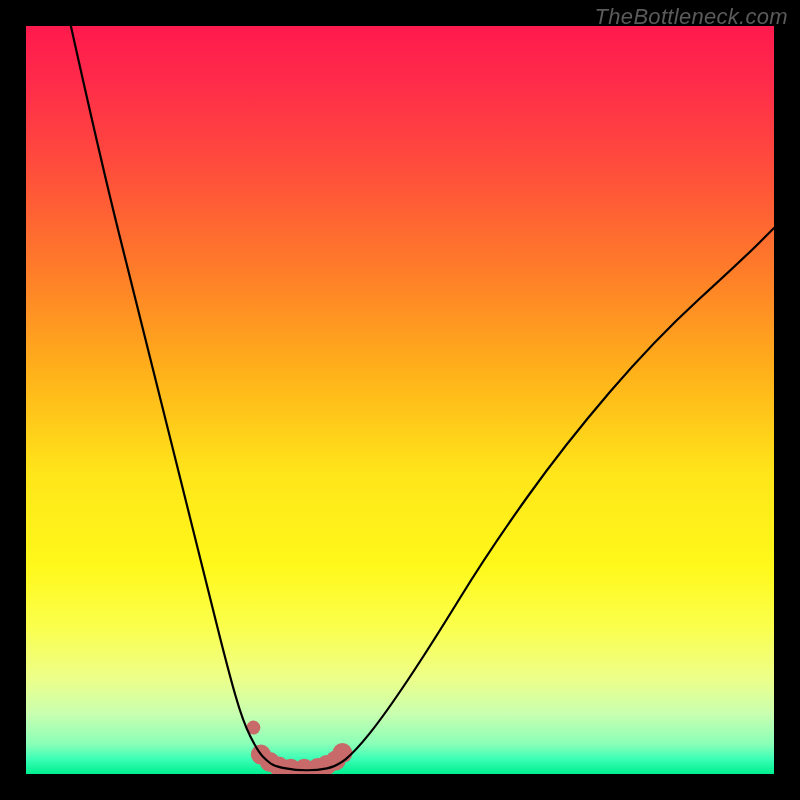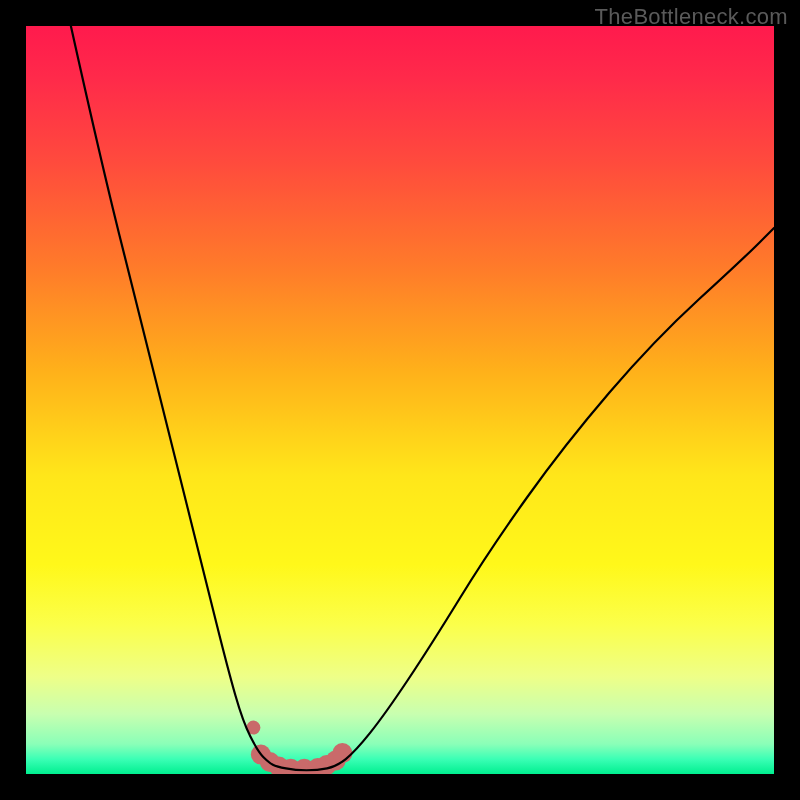--- a/index.html
+++ b/index.html
@@ -35,20 +35,21 @@
   }
   .watermark {
     position: absolute;
     top: 4px;
     right: 12px;
     color: #5a5a5a;
     font-size: 22px;
     letter-spacing: 0.3px;
     font-weight: 500;
     z-index: 20;
+    font-style: italic;
   }
   svg.curves {
     position: absolute;
     left: 0;
     top: 0;
     width: 748px;
     height: 748px;
     z-index: 10;
   }
 </style>

